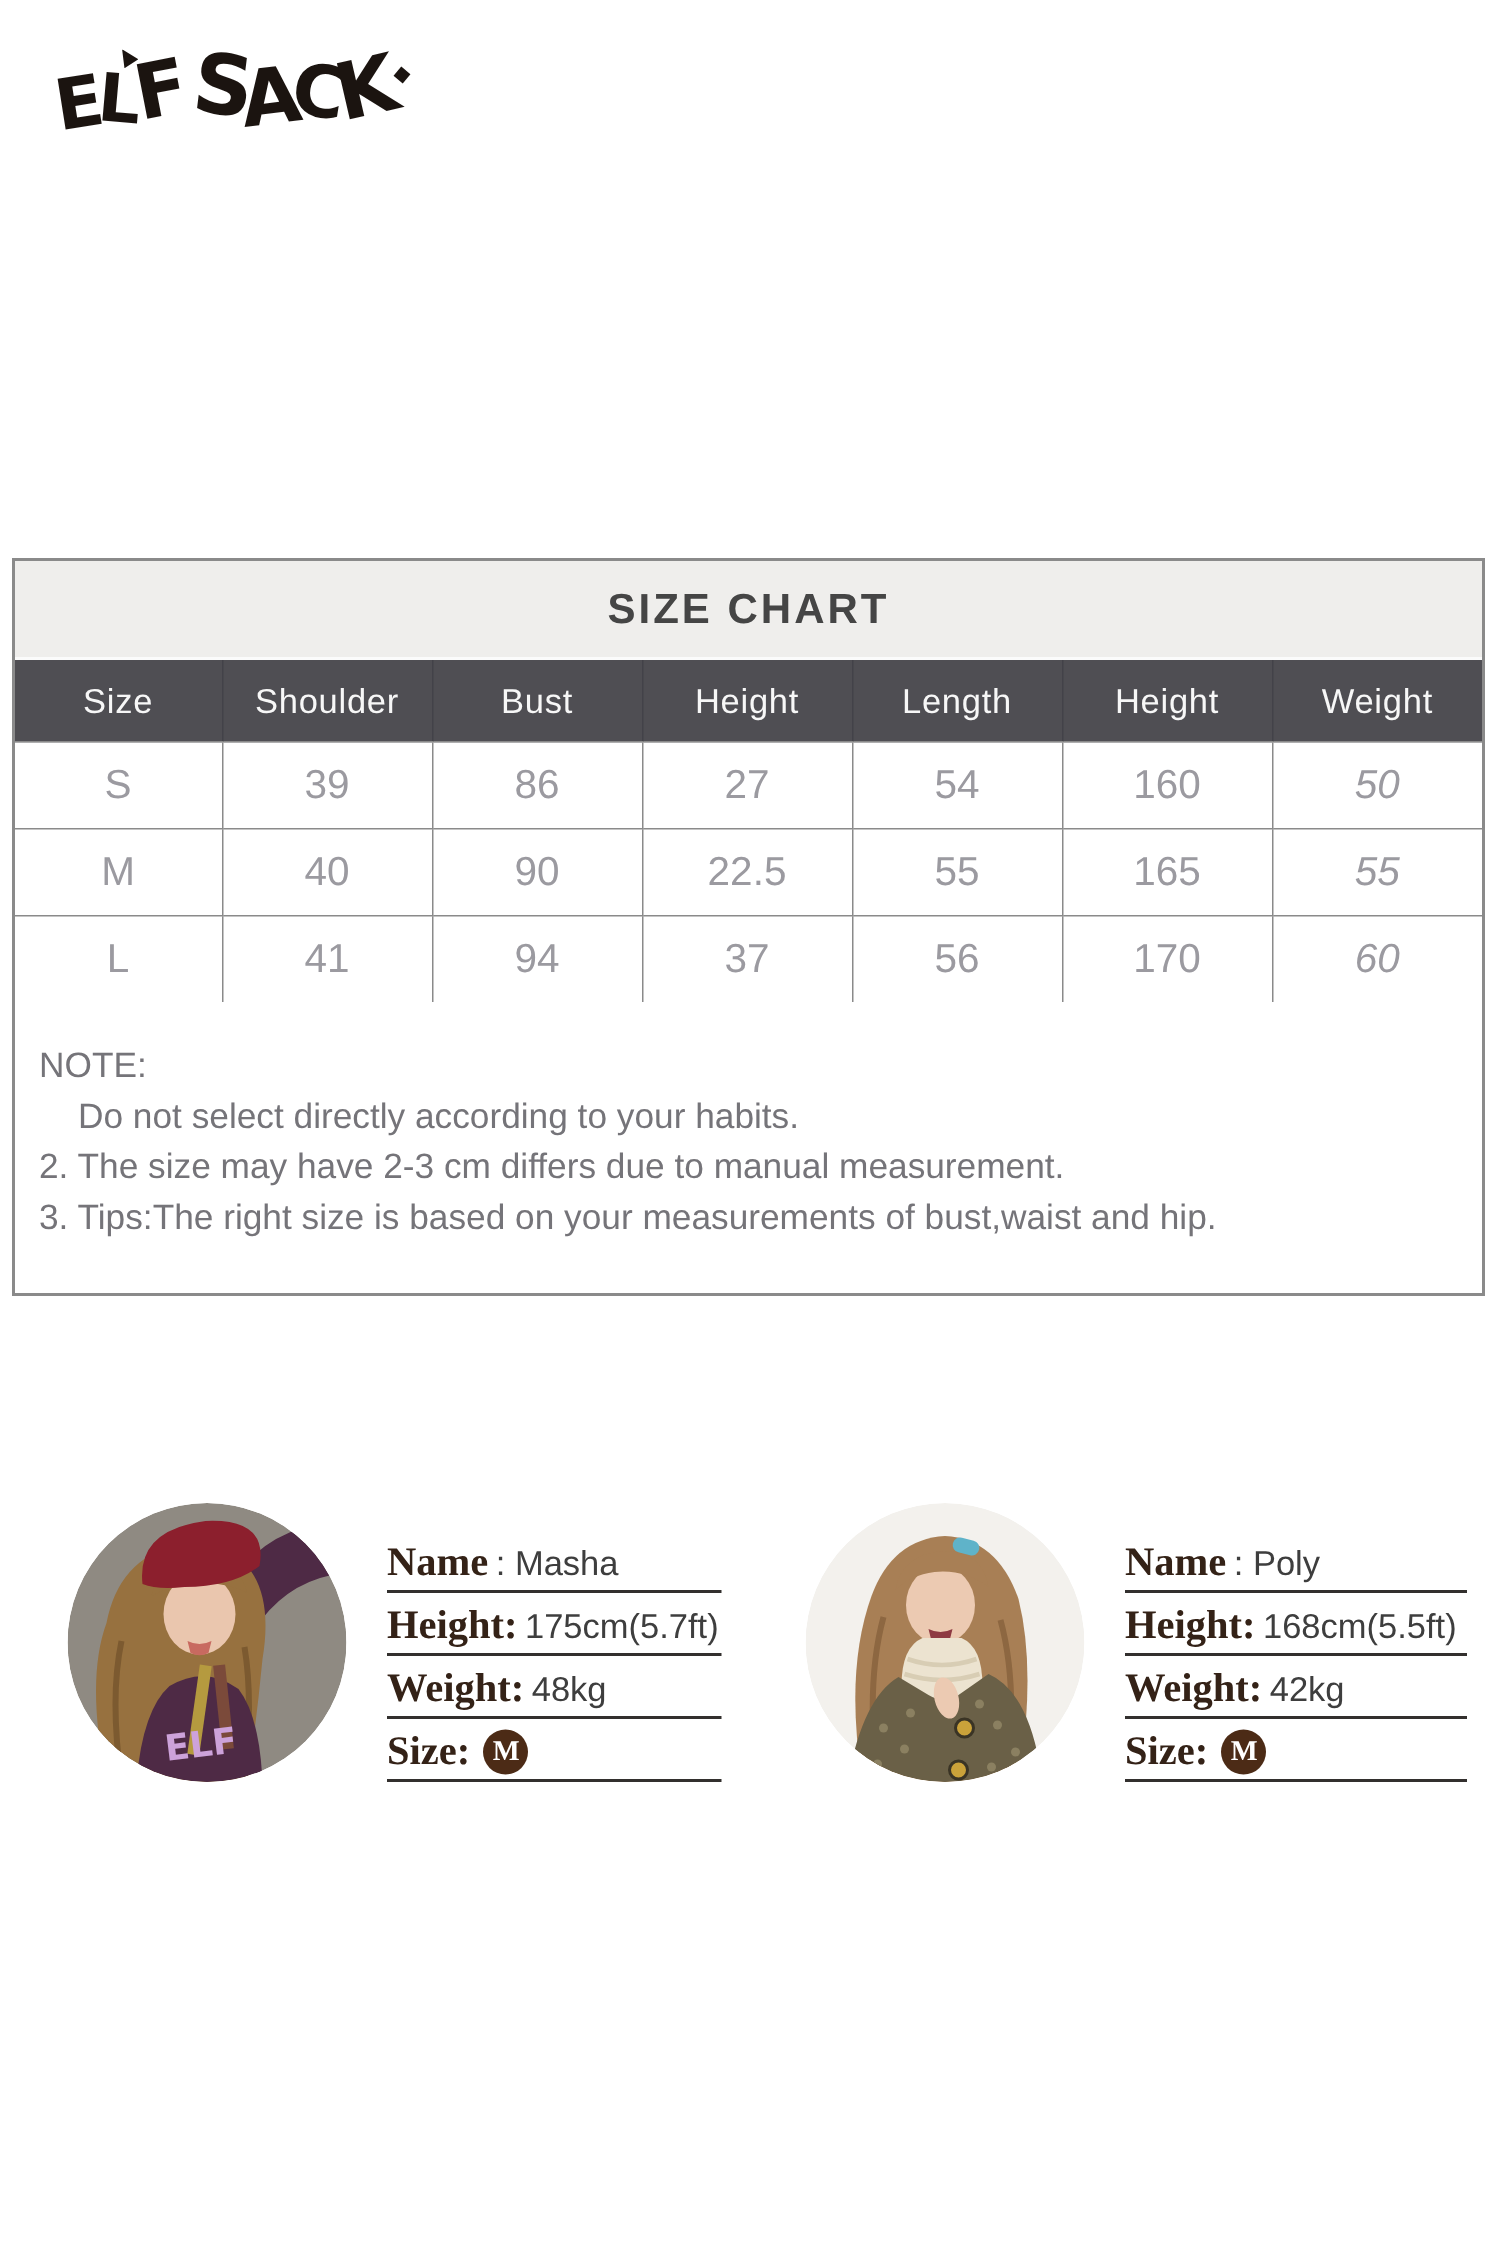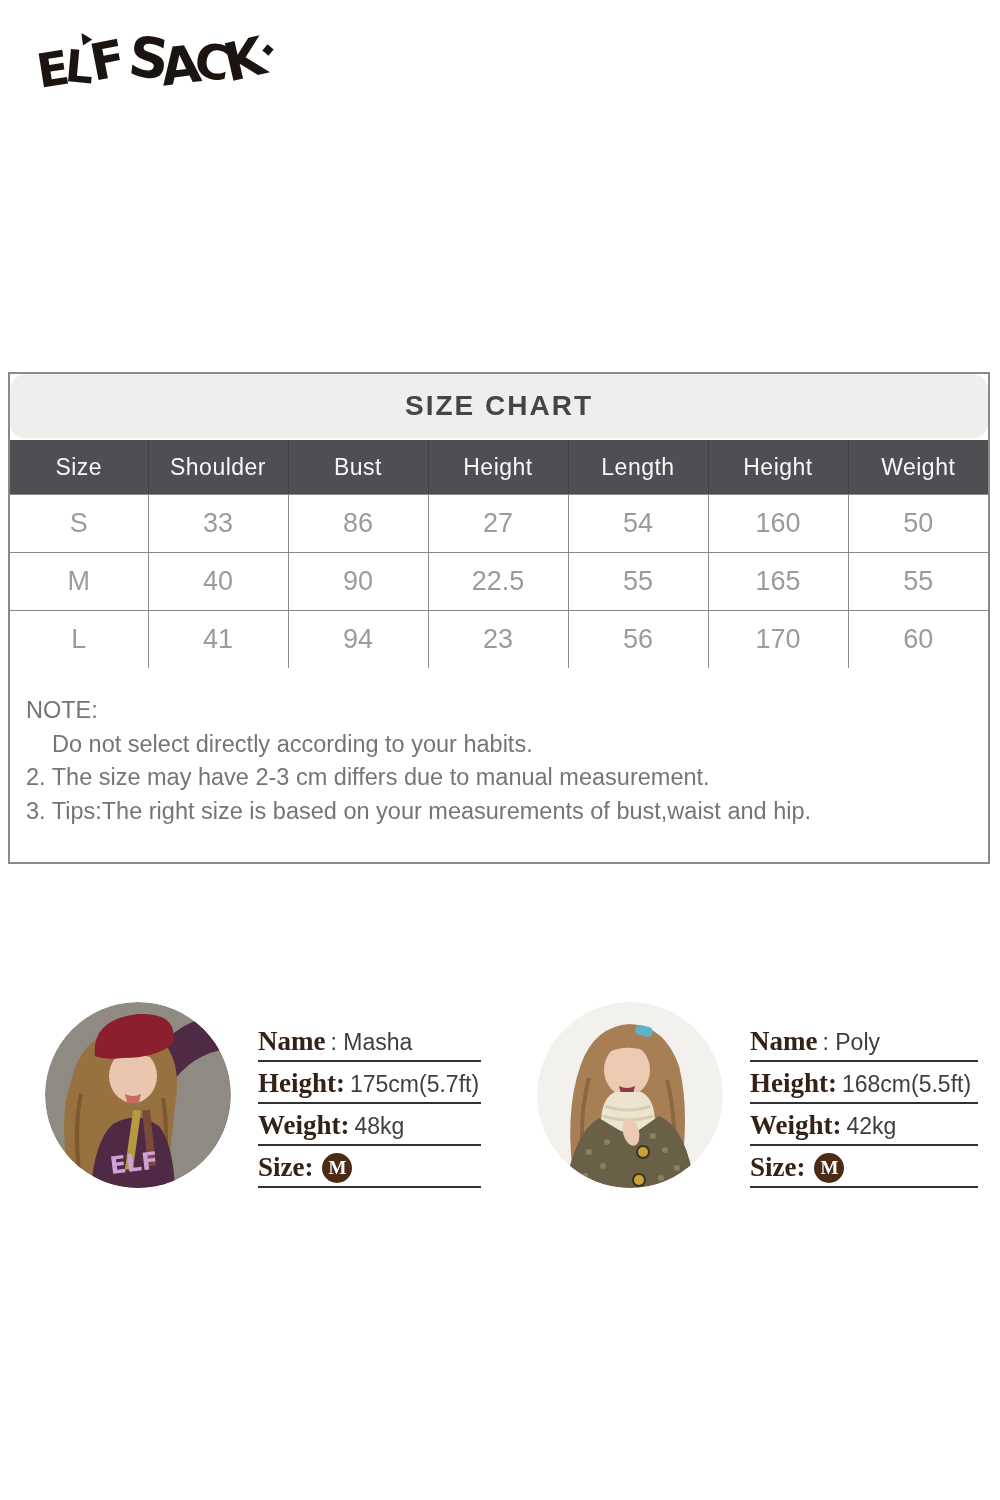--- a/index.html
+++ b/index.html
@@ -20,34 +20,34 @@
   .logo-text .lt6{transform:rotate(-7deg) translateY(2px) scale(1.1);}
   .logo-text .lt7{transform:rotate(9deg) translateY(-2px) scale(1.02);}
   .logo-text .lt8{transform:rotate(-13deg) translateY(-4px) scale(1.12);}
   .logo-accent{position:absolute;background:#1b1410;}
   .accent-1{left:44px;top:-6px;width:12px;height:12px;clip-path:polygon(0 0,100% 35%,35% 100%);transform:rotate(12deg);}
   .accent-2{right:-12px;top:6px;width:8px;height:8px;transform:rotate(40deg);}
 
   
   .chart-box{position:absolute;left:8px;top:372px;width:978px;border:2px solid #8a8a8a;background:#fff;}
   .title-band{height:64px;background:#efeeec;border-bottom:2px solid #fbfbfb;
-    display:flex;align-items:center;justify-content:center;border-radius:16px;}
+    display:flex;align-items:center;justify-content:center;}
   .title-band h1{margin:0;font-size:28px;font-weight:bold;color:#454545;letter-spacing:2px;}
 
   table.size-table{width:100%;border-collapse:collapse;table-layout:fixed;}
   table.size-table col.first{width:138px;}
   table.size-table th{
     background:#4f4e53;color:#f7f7f7;font-weight:400;font-size:23px;height:52px;
     border-left:1px solid #434249;border-bottom:1px solid #8a8a8a;letter-spacing:.5px;}
   table.size-table th:first-child{border-left:none;}
   table.size-table td{
     background:#ffffff;color:#9b9aa0;font-size:27px;font-weight:400;height:55px;
     text-align:center;border:1px solid #8a8a8a;}
   table.size-table tr td:first-child{border-left:none;}
-  table.size-table tr td:last-child{border-right:none;}
+  table.size-table tr td:last-child{border-right:none;font-style:italic;}
   table.size-table tr:last-child td{border-bottom:none;}
 
   .notes{padding:26px 20px 34px 16px;color:#757479;font-size:23.5px;line-height:33.5px;}
   .notes p{margin:0;}
   .notes p.indent{padding-left:26px;}
 
   
   .models{position:absolute;left:0;top:1002px;width:1000px;display:flex;}
   .model-card{display:flex;align-items:flex-start;}
   .card-1{margin-left:45px;}
@@ -95,41 +95,41 @@
         <th>Bust</th>
         <th>Height</th>
         <th>Length</th>
         <th>Height</th>
         <th>Weight</th>
       </tr>
     </thead>
     <tbody>
       <tr>
         <td>S</td>
-        <td>33</td>
+        <td>39</td>
         <td>86</td>
         <td>27</td>
         <td>54</td>
         <td>160</td>
         <td>50</td>
       </tr>
       <tr>
         <td>M</td>
         <td>40</td>
         <td>90</td>
         <td>22.5</td>
         <td>55</td>
         <td>165</td>
         <td>55</td>
       </tr>
       <tr>
         <td>L</td>
         <td>41</td>
         <td>94</td>
-        <td>23</td>
+        <td>37</td>
         <td>56</td>
         <td>170</td>
         <td>60</td>
       </tr>
     </tbody>
   </table>
 
   <div class="notes">
     <p>NOTE:</p>
     <p class="indent">Do not select directly according to your habits.</p>

